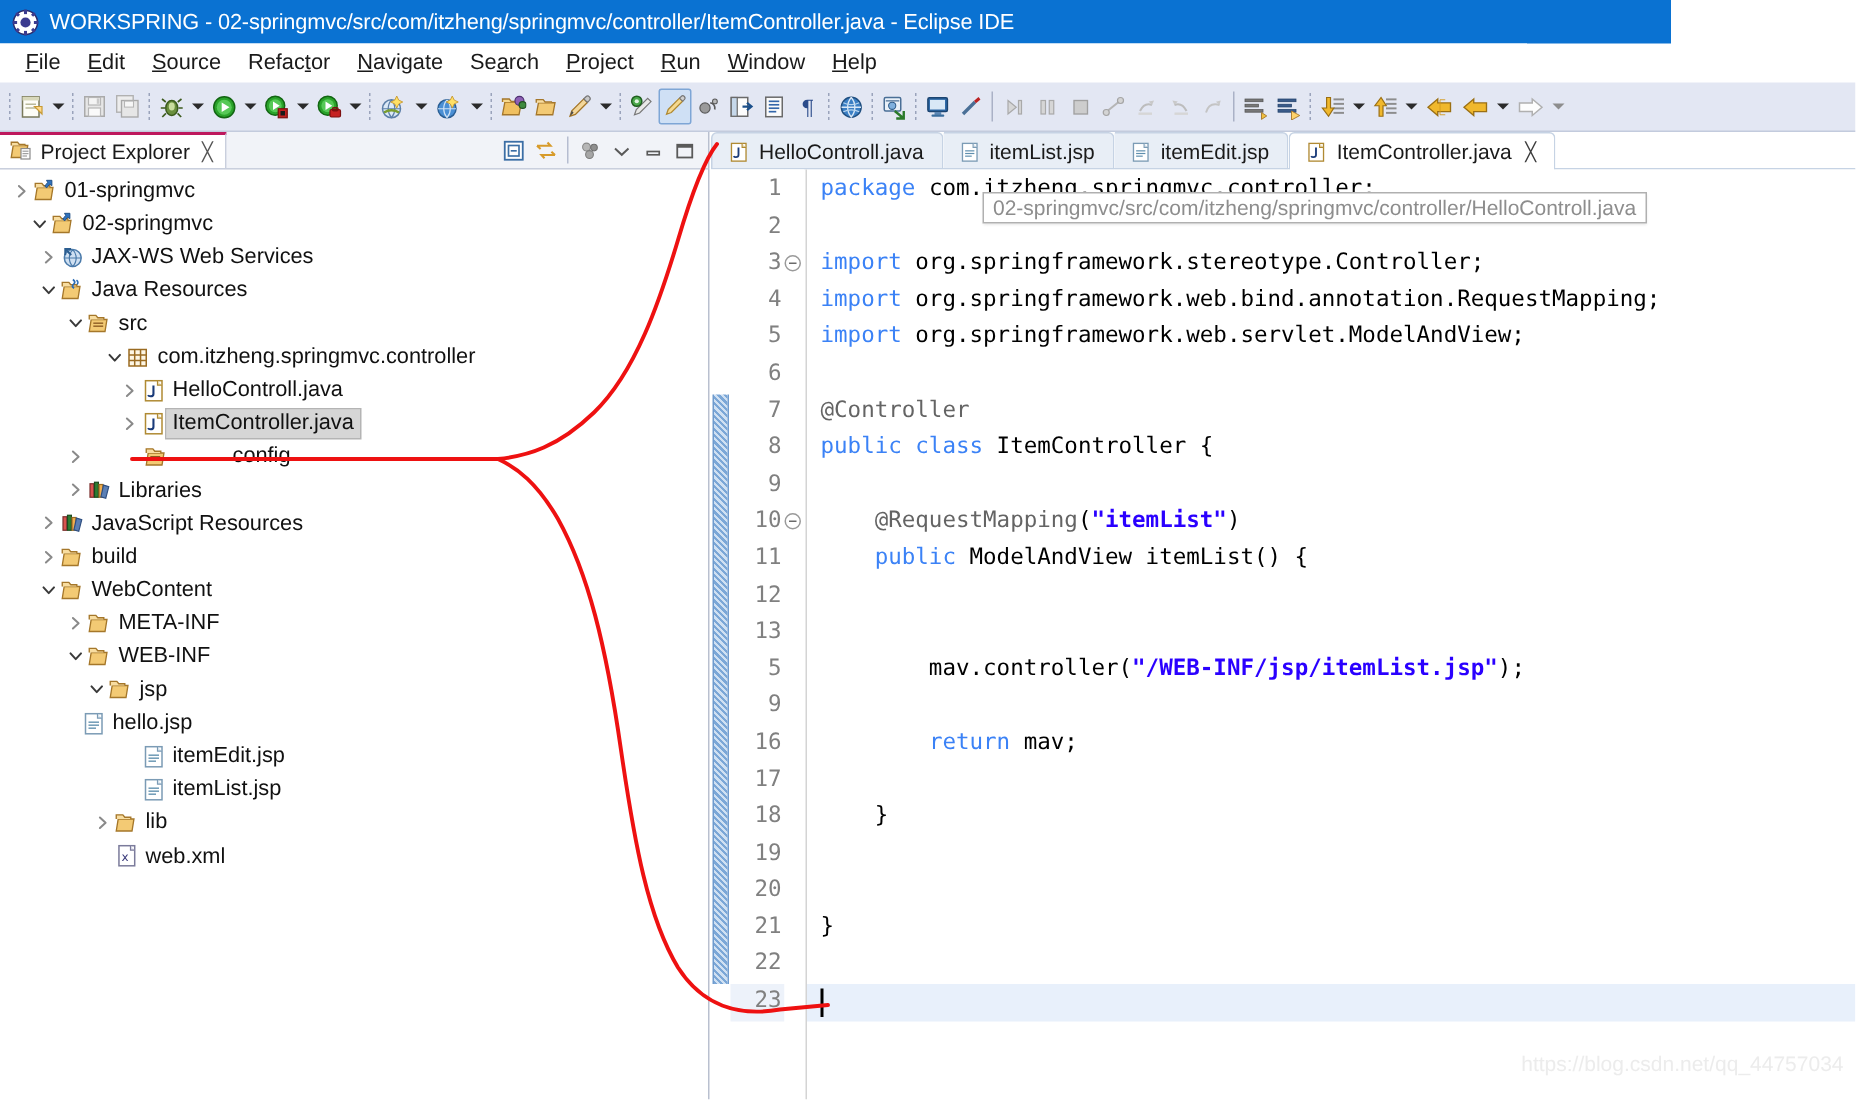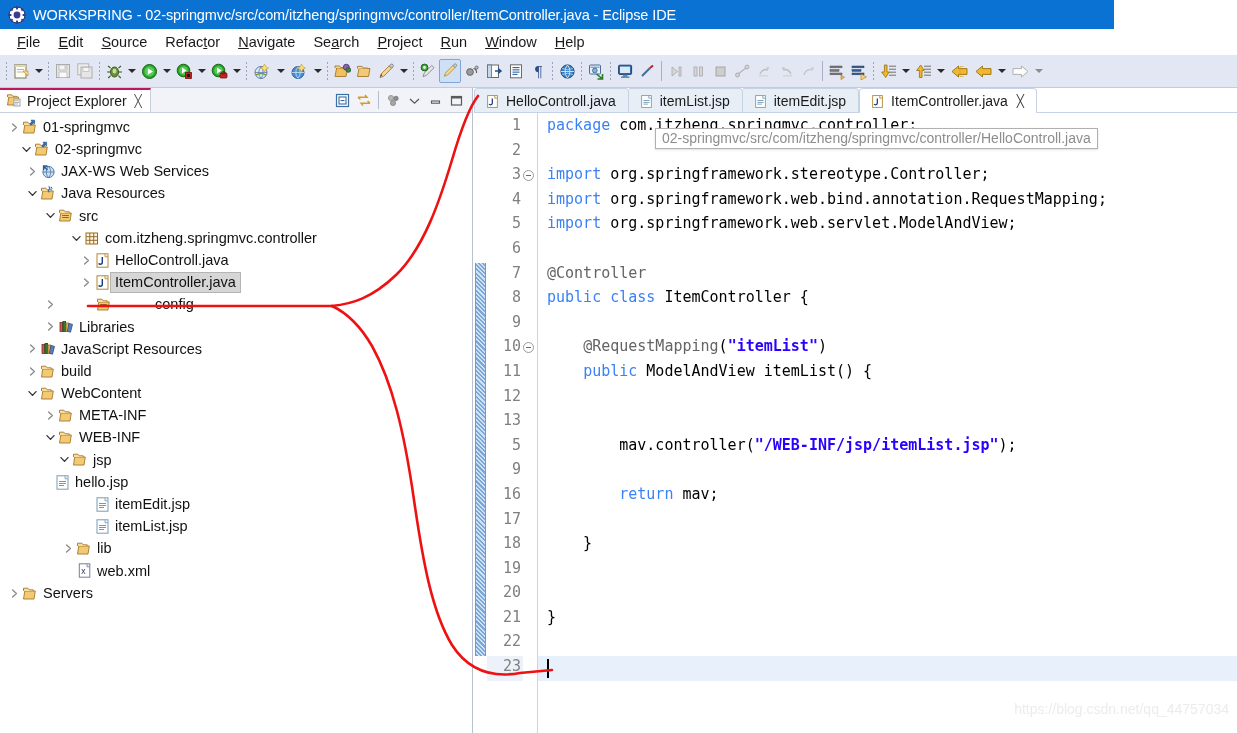--- a/index.html
+++ b/index.html
@@ -1080,34 +1080,20 @@
           <span class="twisty"></span>
           <span class="ticon">
             <svg width="17" height="17" viewBox="0 0 17 17">
               <rect x="3.3" y="1.8" width="10.5" height="13.4" fill="#ffffff" stroke="#7b7b9b" stroke-width="1"></rect>
                <path d="M11 1.8 v3 h2.8" fill="#e2e2ee" stroke="#7b7b9b" stroke-width=".8"></path>
                <text x="5" y="12" font-family="DejaVu Sans, sans-serif" font-size="8" fill="#3a3a7a">x</text>
             </svg>
           </span>
           <span class="tlabel">web.xml</span>
         </div>
-        <div class="row" style="padding-left: 8px;">
-          <span class="twisty">
-            <svg width="11" height="11" viewBox="0 0 11 11">
-              <path d="M3.6 2 L7.4 5.5 L3.6 9" fill="none" stroke="#8a8a8a" stroke-width="1.35" stroke-linecap="round" stroke-linejoin="round"></path>
-            </svg>
-          </span>
-          <span class="ticon">
-            <svg width="17" height="17" viewBox="0 0 17 17">
-              <path d="M1.5 14 L2.8 6 h10.5 L12 14 Z" fill="#f3ca74" stroke="#a5772a" stroke-width=".9"></path>
-               <path d="M1.5 6 V3.2 h4.4 l1.3 1.6 H11.2 V6" fill="#f8dda0" stroke="#a5772a" stroke-width=".9"></path>
-            </svg>
-          </span>
-          <span class="tlabel">Servers</span>
-        </div>
       </div>
   </div>
 
   <div class="editor">
     <div class="ed-tabrow" id="ed-tabrow">
         <div class="ed-tab">
           <span class="ed-tab-icon">
             <svg width="15" height="15" viewBox="0 0 17 17">
               <rect x="3" y="1.8" width="11" height="13.4" fill="#ffffff" stroke="#b08a33" stroke-width="1"></rect>
                <path d="M11 1.8 v3 h3" fill="#f1e3bf" stroke="#b08a33" stroke-width=".8"></path>

